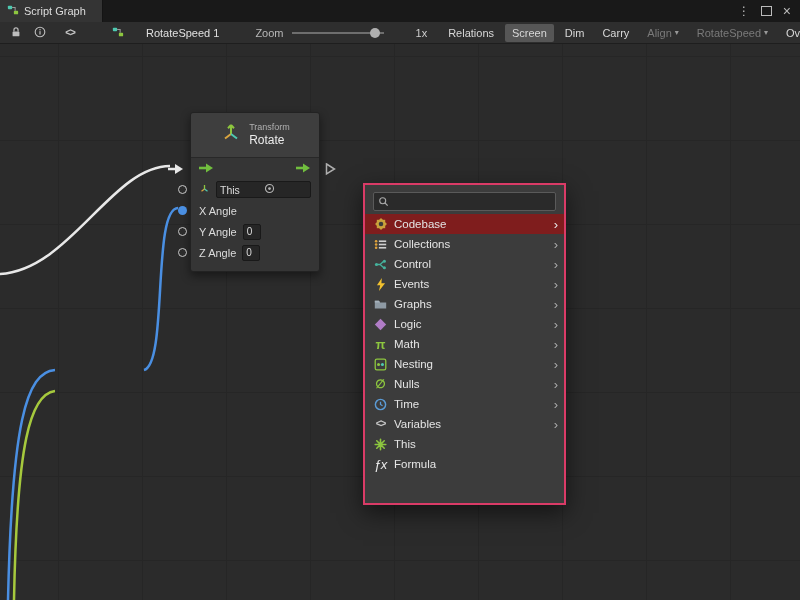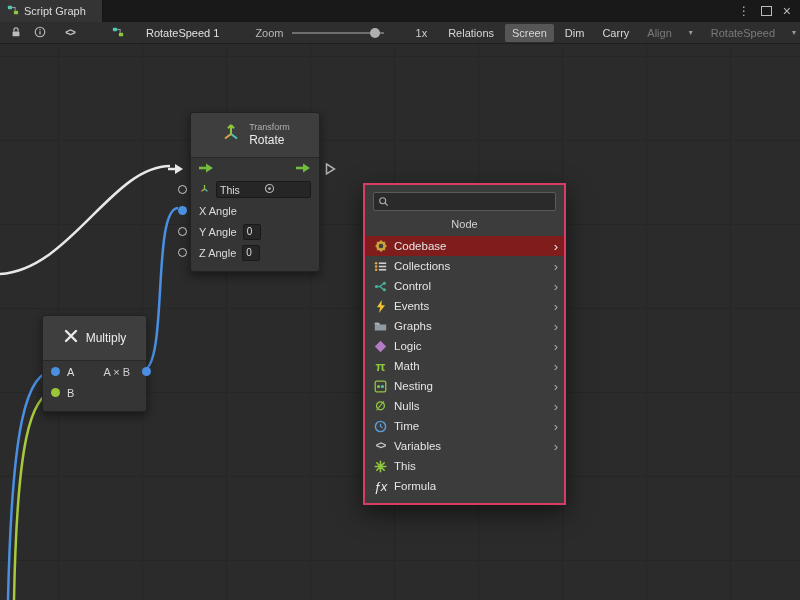--- a/index.html
+++ b/index.html
@@ -20,21 +20,21 @@
   .ibtn{height:18px;min-width:24px;display:flex;align-items:center;justify-content:center;color:#C8C8C8;flex-shrink:0;}
   .codebtn{font-size:10px;font-weight:bold;letter-spacing:-1px;padding:0 6px;color:#C8C8C8;}
   .crumb{display:flex;align-items:center;gap:22px;margin-left:24px;color:#E0E0E0;font-size:11px;flex-shrink:0;}
   .zoom-label{margin-left:36px;color:#B8B8B8;font-size:11px;flex-shrink:0;}
   .slider-track{width:92px;height:2px;background:#6E6E6E;position:relative;margin:0 8px;flex-shrink:0;}
   .slider-knob{position:absolute;right:4px;top:-4px;width:10px;height:10px;border-radius:50%;background:#AFAFAF;}
   .zoom-value{color:#CFCFCF;font-size:11px;flex-shrink:0;margin-left:24px;}
   .tbtn-group{display:flex;align-items:center;gap:4px;margin-left:14px;flex-shrink:0;}
   .tbtn{height:18px;padding:0 7px;display:flex;align-items:center;font-size:11px;color:#D8D8D8;border-radius:2px;white-space:nowrap;flex-shrink:0;}
   .tbtn.active{background:#565656;}
-  .tbtn.disabled{color:#7A7A7A;gap:14px;}
+  .tbtn.disabled{color:#7A7A7A;}
   .dd{margin-left:3px;font-size:8px;color:#999;}
 
   
   .canvas{position:absolute;top:44px;left:0;width:800px;height:556px;background-color:#2B2B2B;
     background-image:linear-gradient(#262626 1px,transparent 1px),linear-gradient(90deg,#262626 1px,transparent 1px);
     background-size:84px 84px;background-position:-26px 12px;}
   .wires{position:absolute;top:0;left:0;width:800px;height:600px;pointer-events:none;z-index:1;}
 
   
   .node{position:absolute;background:#353535;border:1px solid #222;border-radius:3px;box-shadow:0 4px 10px rgba(0,0,0,.45);z-index:2;}
@@ -225,50 +225,29 @@
         <span class="vbox">0</span>
       </div>
       <div class="nrow">
         <span class="port hollow"></span>
         <span>Z Angle</span>
         <span class="vbox">0</span>
       </div>
     </div>
   </div>
 
-  <div class="node" style="left:42px;top:315px;width:103px;">
-    <div class="node-header">
-      <span><svg width="16" height="16" viewBox="0 0 16 16">
-            <path d="M3 3l10 10M13 3L3 13" stroke="#E8E8E8" stroke-width="2.4" stroke-linecap="round"></path>
-          </svg></span>
-      <span class="nh-title">Multiply</span>
-    </div>
-    <div class="node-body">
-      <div class="nrow">
-        <span class="mdot blue"></span>
-        <span>A</span>
-        <span class="out-label">A × B</span>
-        <span class="port blue out"></span>
-      </div>
-      <div class="nrow">
-        <span class="mdot green"></span>
-        <span>B</span>
-      </div>
-    </div>
-  </div>
 
   <div class="fuzzy">
     <div class="fsearch">
       <span><svg width="11" height="11" viewBox="0 0 14 14">
             <circle cx="6" cy="6" r="3.8" fill="none" stroke="#AAA" stroke-width="1.4"></circle>
             <path d="M8.8 8.8L12.3 12.3" stroke="#AAA" stroke-width="1.6"></path>
           </svg></span>
       <input type="text" value="" style="">
     </div>
-    <div class="ftitle">Node</div>
     <div class="flist">
         <div class="fitem selected">
           <span class="ficon">
             <svg width="14" height="14" viewBox="0 0 16 16">
               <rect x="3.2" y="3.2" width="9.6" height="9.6" fill="#C9A13B"></rect>
               <rect x="3.2" y="3.2" width="9.6" height="9.6" fill="#C9A13B" transform="rotate(45 8 8)"></rect>
               <circle cx="8" cy="8" r="2.6" fill="#3C3C3C"></circle>
             </svg>
           </span>
           <span>Codebase</span>

